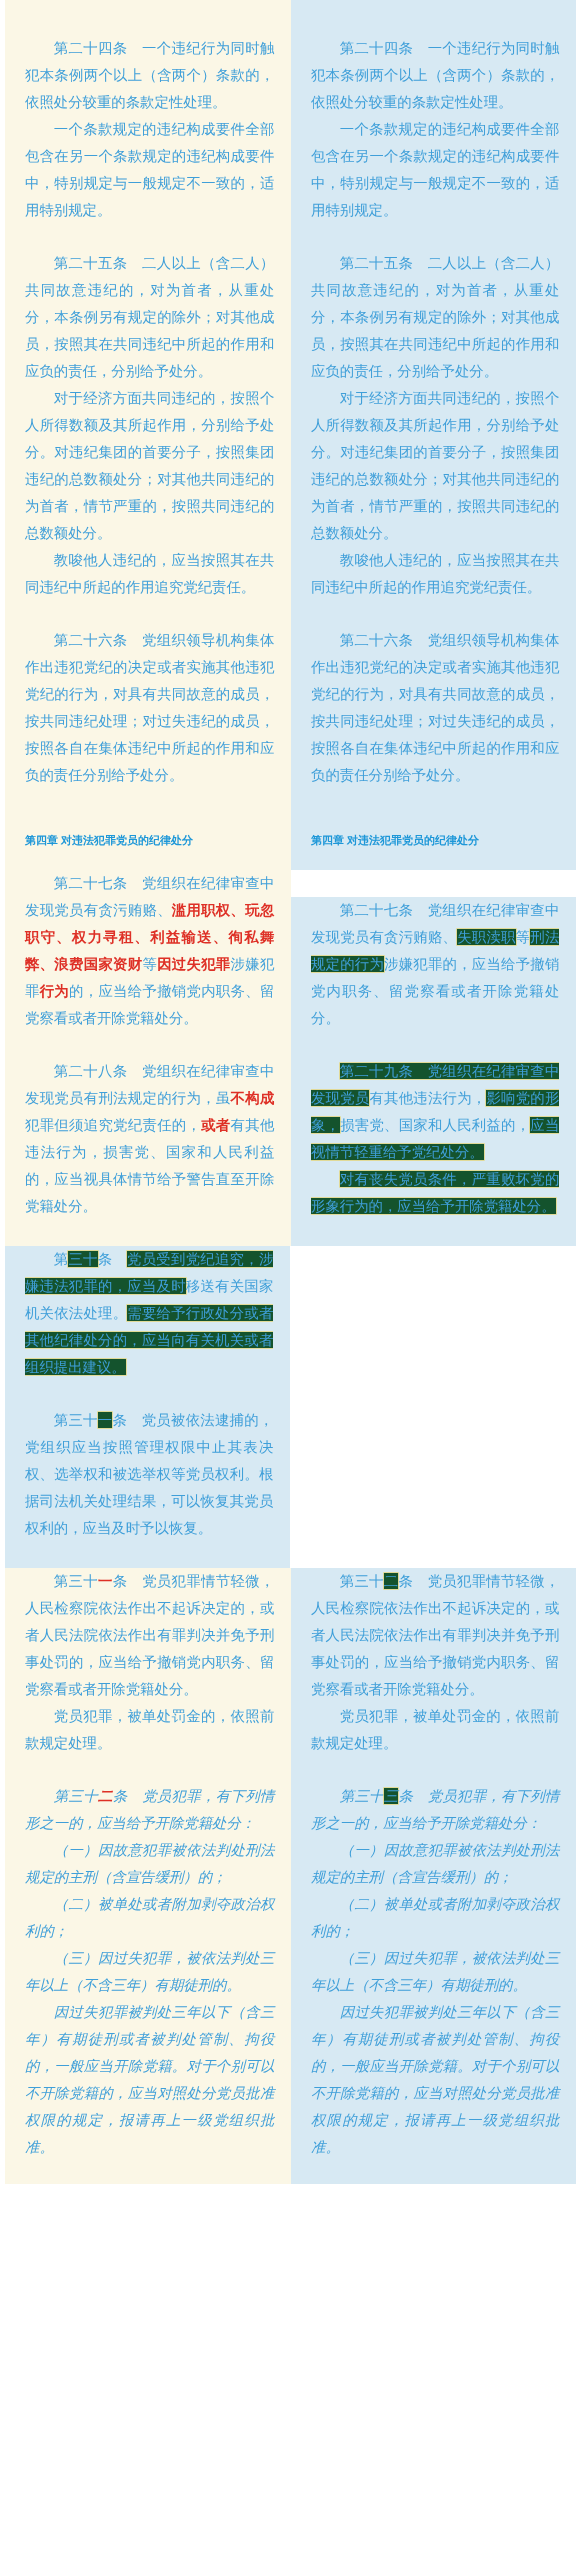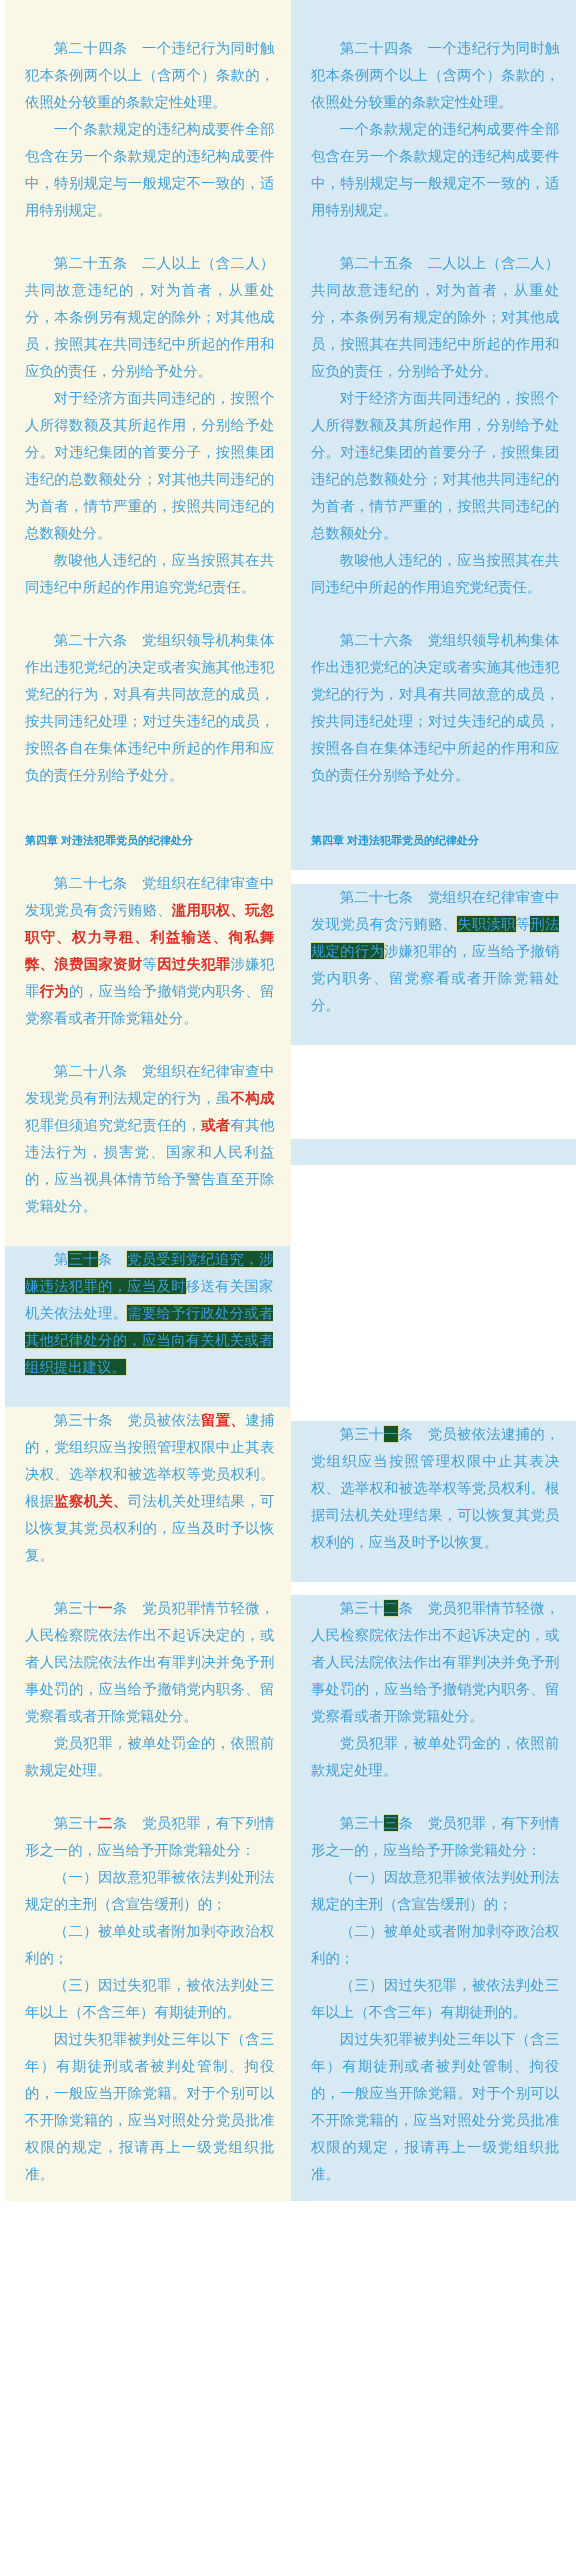--- a/index.html
+++ b/index.html
@@ -1,23 +1,23 @@
 <!DOCTYPE html>
 <html style="font-size:10.5px"><head>
 <meta charset="utf-8">
 <style>
   html,body{margin:0;padding:0;background:#ffffff;}
   .page{width:577px;font-family:"Liberation Sans","DejaVu Sans",sans-serif;}
   .doc{padding-left:5.3px;}
-  .row{display:flex;align-items:center;}
+  .row{display:flex;align-items:flex-end;}
   .cell{box-sizing:border-box;}
   .cell-l{width:286px;background:#FBF7E6;padding:0 17px 26px 19.7px;}
   .cell-r{width:285px;background:#D7E9F3;padding:0 17px 26px 19.7px;}
   .first .cell{padding-top:35px;}
-  .last .cell{padding-bottom:13px;}
+  .last .cell{padding-bottom:23px;font-style:italic;}
   .para{margin:0;text-indent:2em;font-size:14.4px;line-height:27px;color:#3F9FD9;text-align:justify;}
   .article + .article{margin-top:26px;}
   .seg-plain{color:#3F9FD9;}
   .seg-red{color:#DE3026;font-weight:bold;}
   .seg-hl{background:#14532d;box-shadow:0 0 0 0.7px #E5D56F;}
   .chapter-row .cell{padding-top:18.4px;padding-bottom:21px;}
   .chapter-heading{font-size:11px;font-weight:bold;color:#1D97D8;line-height:1.45;}
 </style>
 </head>
 <body>
@@ -86,35 +86,34 @@
           </div>
         </div>
       </div>
       <div class="row">
         <div class="cell cell-l">
           <div class="article">
             <p class="para"><span class="seg seg-plain">第二十八条　党组织在纪律审查中发现党员有刑法规定的行为，虽</span><span class="seg seg-red">不构成</span><span class="seg seg-plain">犯罪但须追究党纪责任的，</span><span class="seg seg-red">或者</span><span class="seg seg-plain">有其他违法行为，损害党、国家和人民利益的，应当视具体情节给予警告直至开除党籍处分。</span></p>
           </div>
         </div>
         <div class="cell cell-r">
+          <div class="article">
+            <p class="para"><span class="seg seg-hl">第二十九条　党组织在纪律审查中发现党员</span><span class="seg seg-plain">有其他违法行为，</span><span class="seg seg-hl">影响党的形象，</span><span class="seg seg-plain">损害党、国家和人民利益的，</span><span class="seg seg-hl">应当视情节轻重给予党纪处分。</span></p>
+            <p class="para"><span class="seg seg-hl">对有丧失党员条件，严重败坏党的形象行为的，应当给予开除党籍处分。</span></p>
+          </div>
         </div>
       </div>
       <div class="row">
         <div class="cell cell-r">
           <div class="article">
             <p class="para"><span class="seg seg-plain">第</span><span class="seg seg-hl">三十</span><span class="seg seg-plain">条　</span><span class="seg seg-hl">党员受到党纪追究，涉嫌违法犯罪的，应当及时</span><span class="seg seg-plain">移送有关国家机关依法处理。</span><span class="seg seg-hl">需要给予行政处分或者其他纪律处分的，应当向有关机关或者组织提出建议。</span></p>
           </div>
         </div>
       </div>
       <div class="row">
-        <div class="cell cell-l">
-          <div class="article">
-            <p class="para"><span class="seg seg-plain">第三十条　党员被依法</span><span class="seg seg-red">留置、</span><span class="seg seg-plain">逮捕的，党组织应当按照管理权限中止其表决权、选举权和被选举权等党员权利。根据</span><span class="seg seg-red">监察机关、</span><span class="seg seg-plain">司法机关处理结果，可以恢复其党员权利的，应当及时予以恢复。</span></p>
-          </div>
-        </div>
         <div class="cell cell-r">
           <div class="article">
             <p class="para"><span class="seg seg-plain">第三十</span><span class="seg seg-hl">一</span><span class="seg seg-plain">条　党员被依法逮捕的，党组织应当按照管理权限中止其表决权、选举权和被选举权等党员权利。根据司法机关处理结果，可以恢复其党员权利的，应当及时予以恢复。</span></p>
           </div>
         </div>
       </div>
       <div class="row">
         <div class="cell cell-l">
           <div class="article">
             <p class="para"><span class="seg seg-plain">第三十</span><span class="seg seg-red">一</span><span class="seg seg-plain">条　党员犯罪情节轻微，人民检察院依法作出不起诉决定的，或者人民法院依法作出有罪判决并免予刑事处罚的，应当给予撤销党内职务、留党察看或者开除党籍处分。</span></p>

